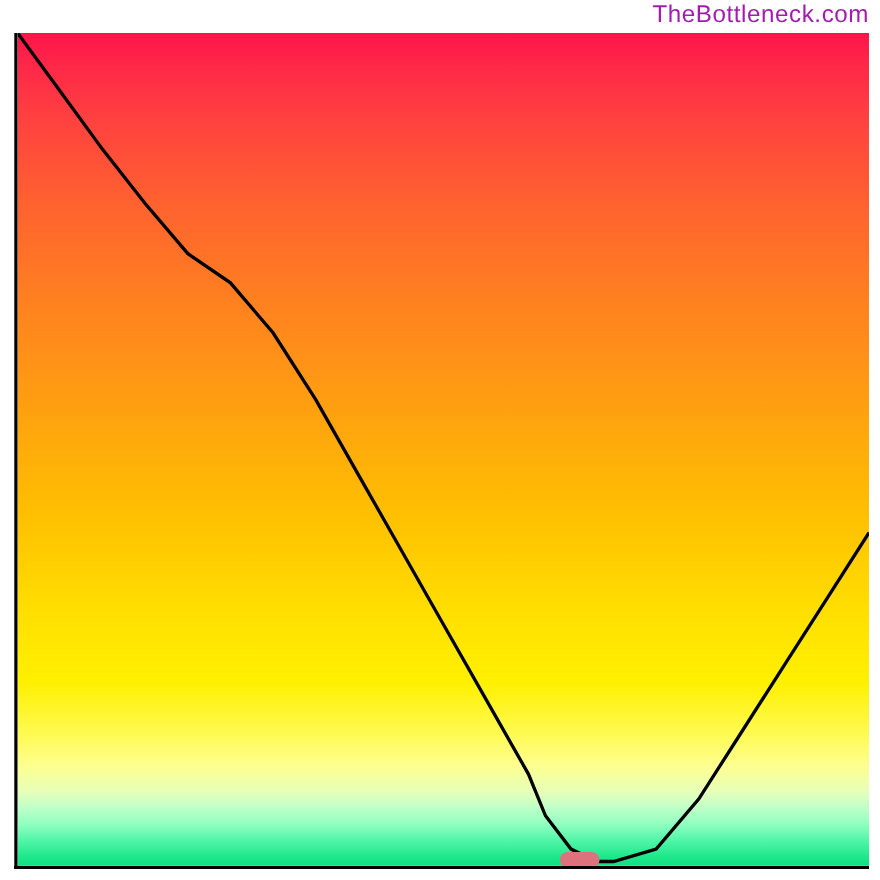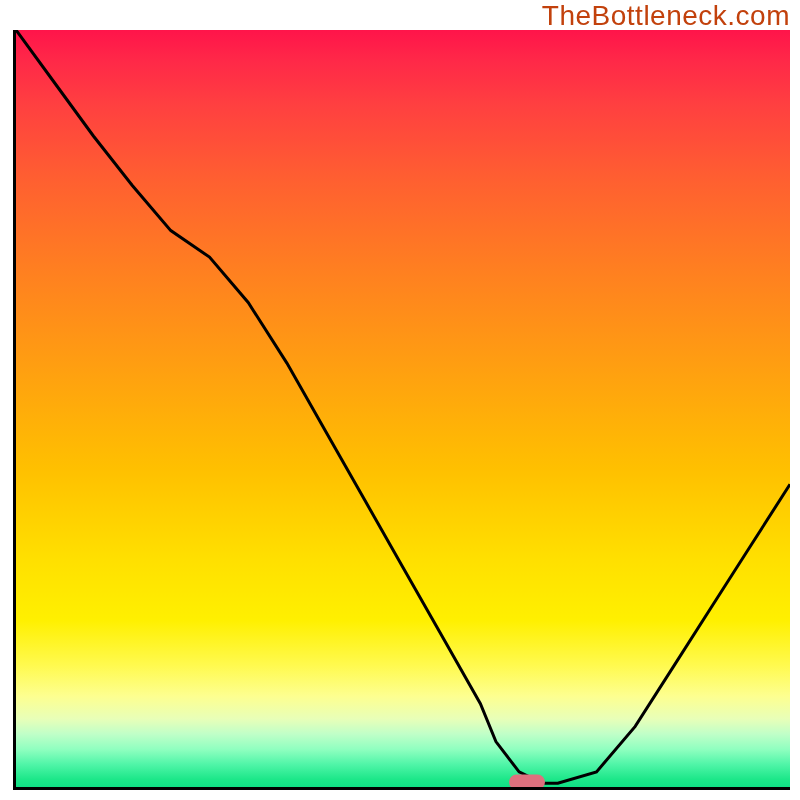--- a/index.html
+++ b/index.html
@@ -8,22 +8,22 @@
     width: 800px;
     height: 800px;
     background: #ffffff;
     position: relative;
     font-family: Arial, sans-serif;
   }
   .watermark {
     position: absolute;
     top: 0;
     right: 10px;
-    color: #c2410c;
-    font-size: 28px;
+    color: #a21caf;
+    font-size: 22px;
     font-weight: 500;
     letter-spacing: 0.5px;
   }
   .plot-area {
     position: absolute;
     top: 30px;
     left: 13px;
     width: 774px;
     height: 757px;
     border-left: 3px solid #000;

